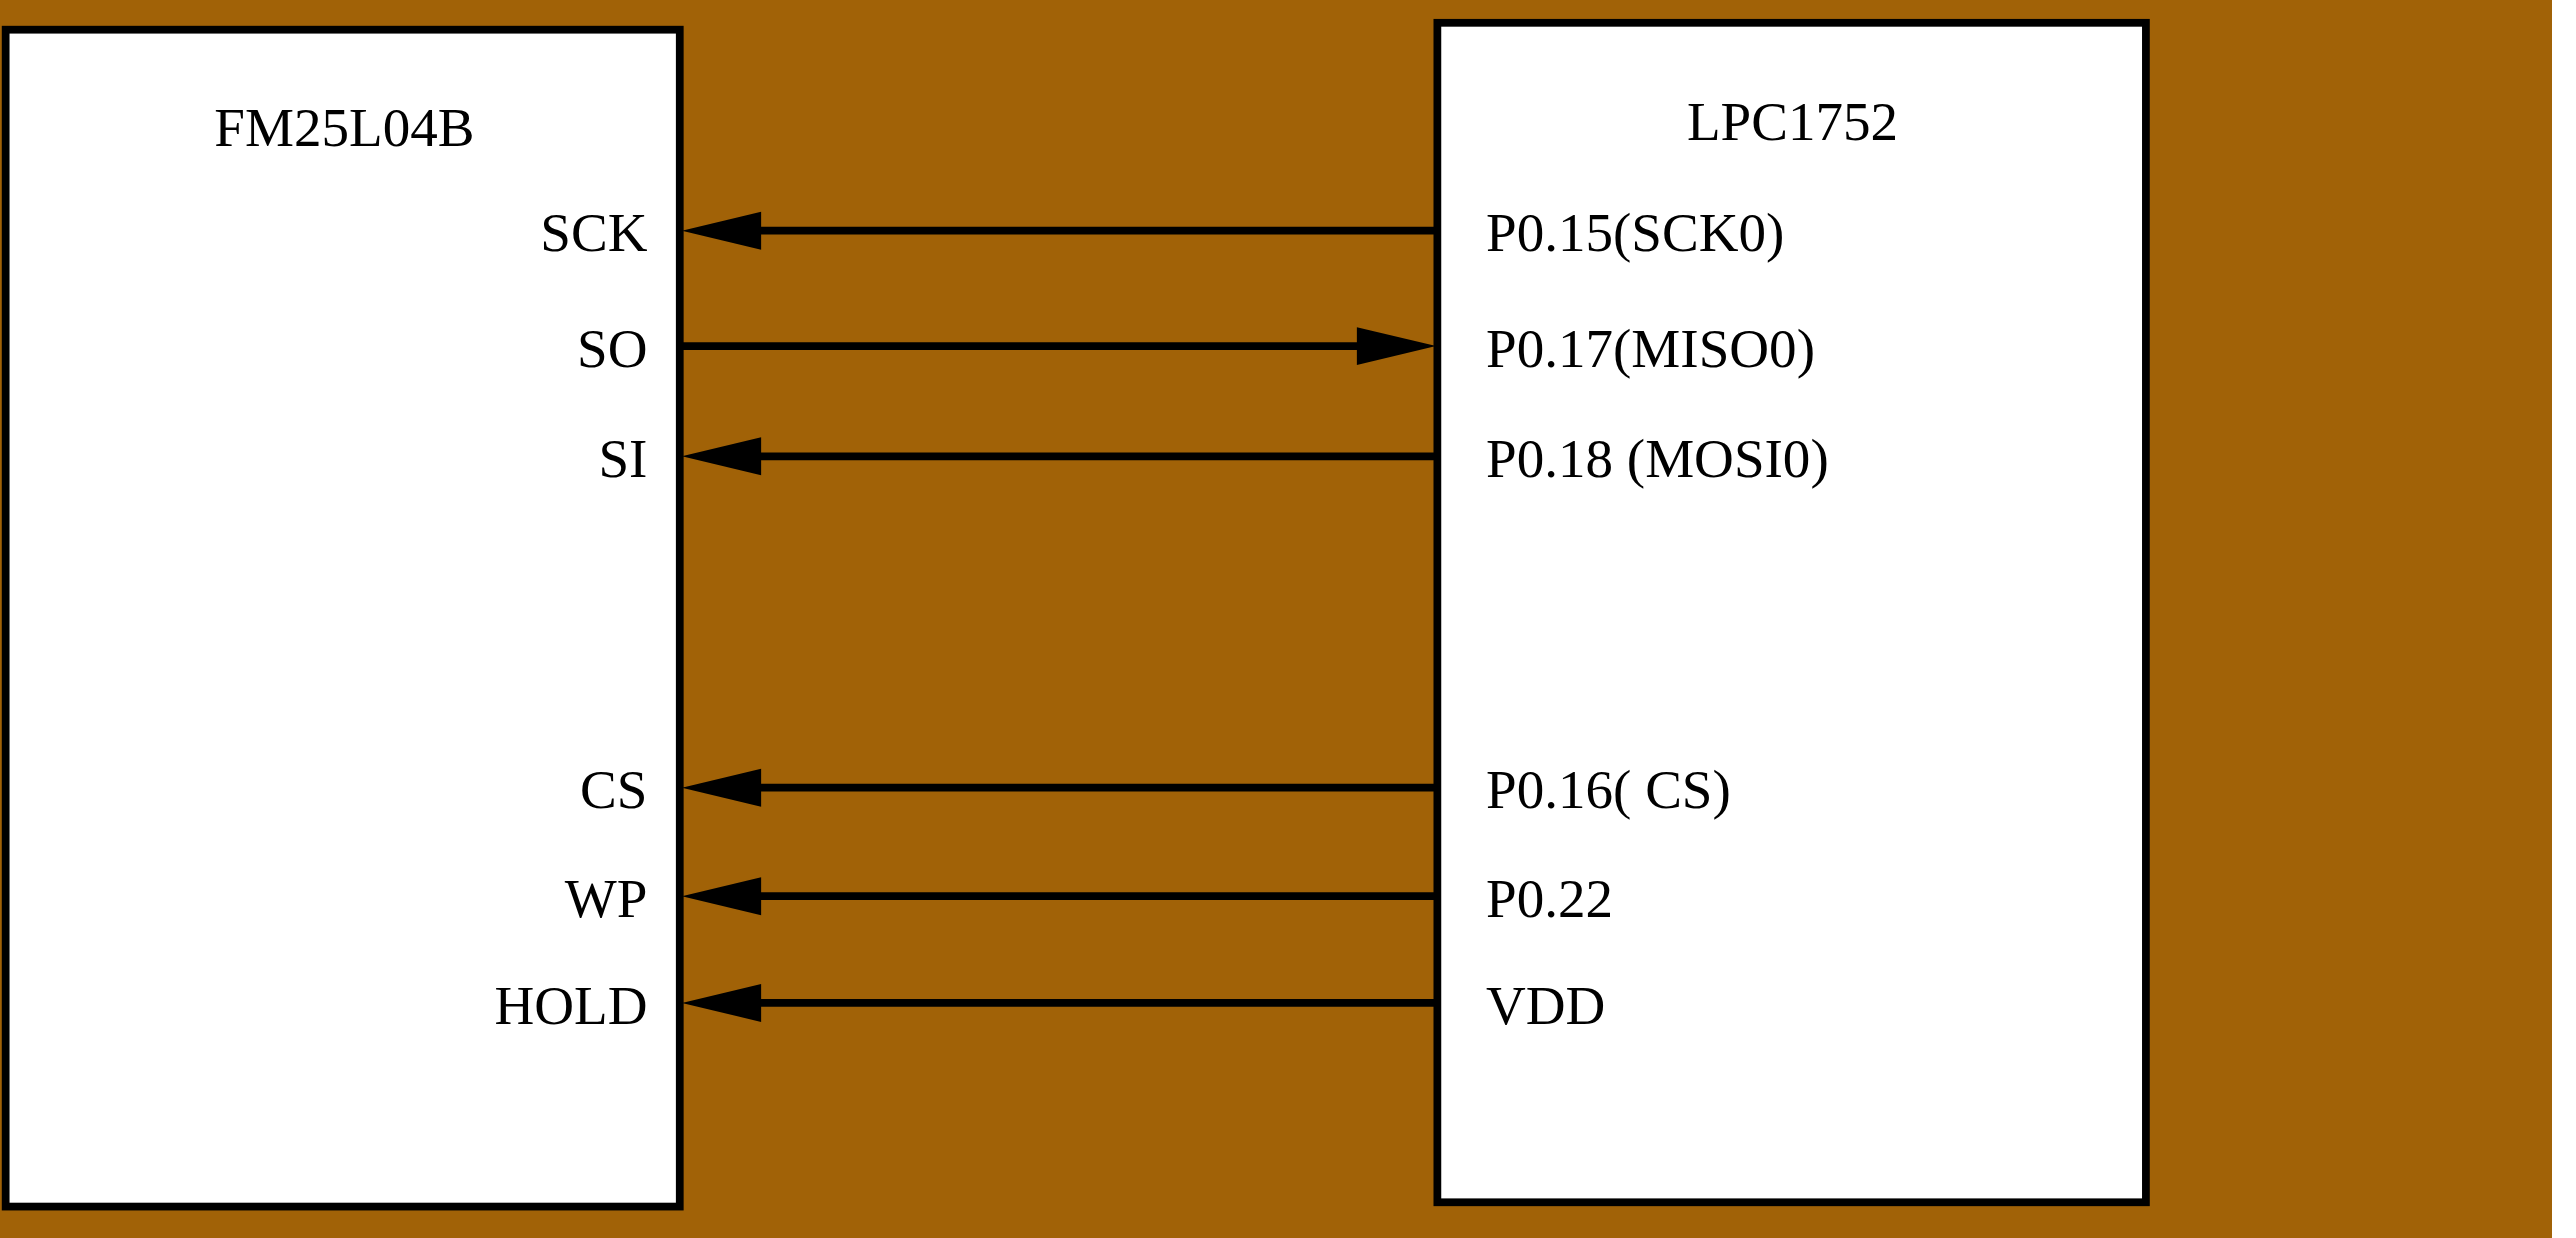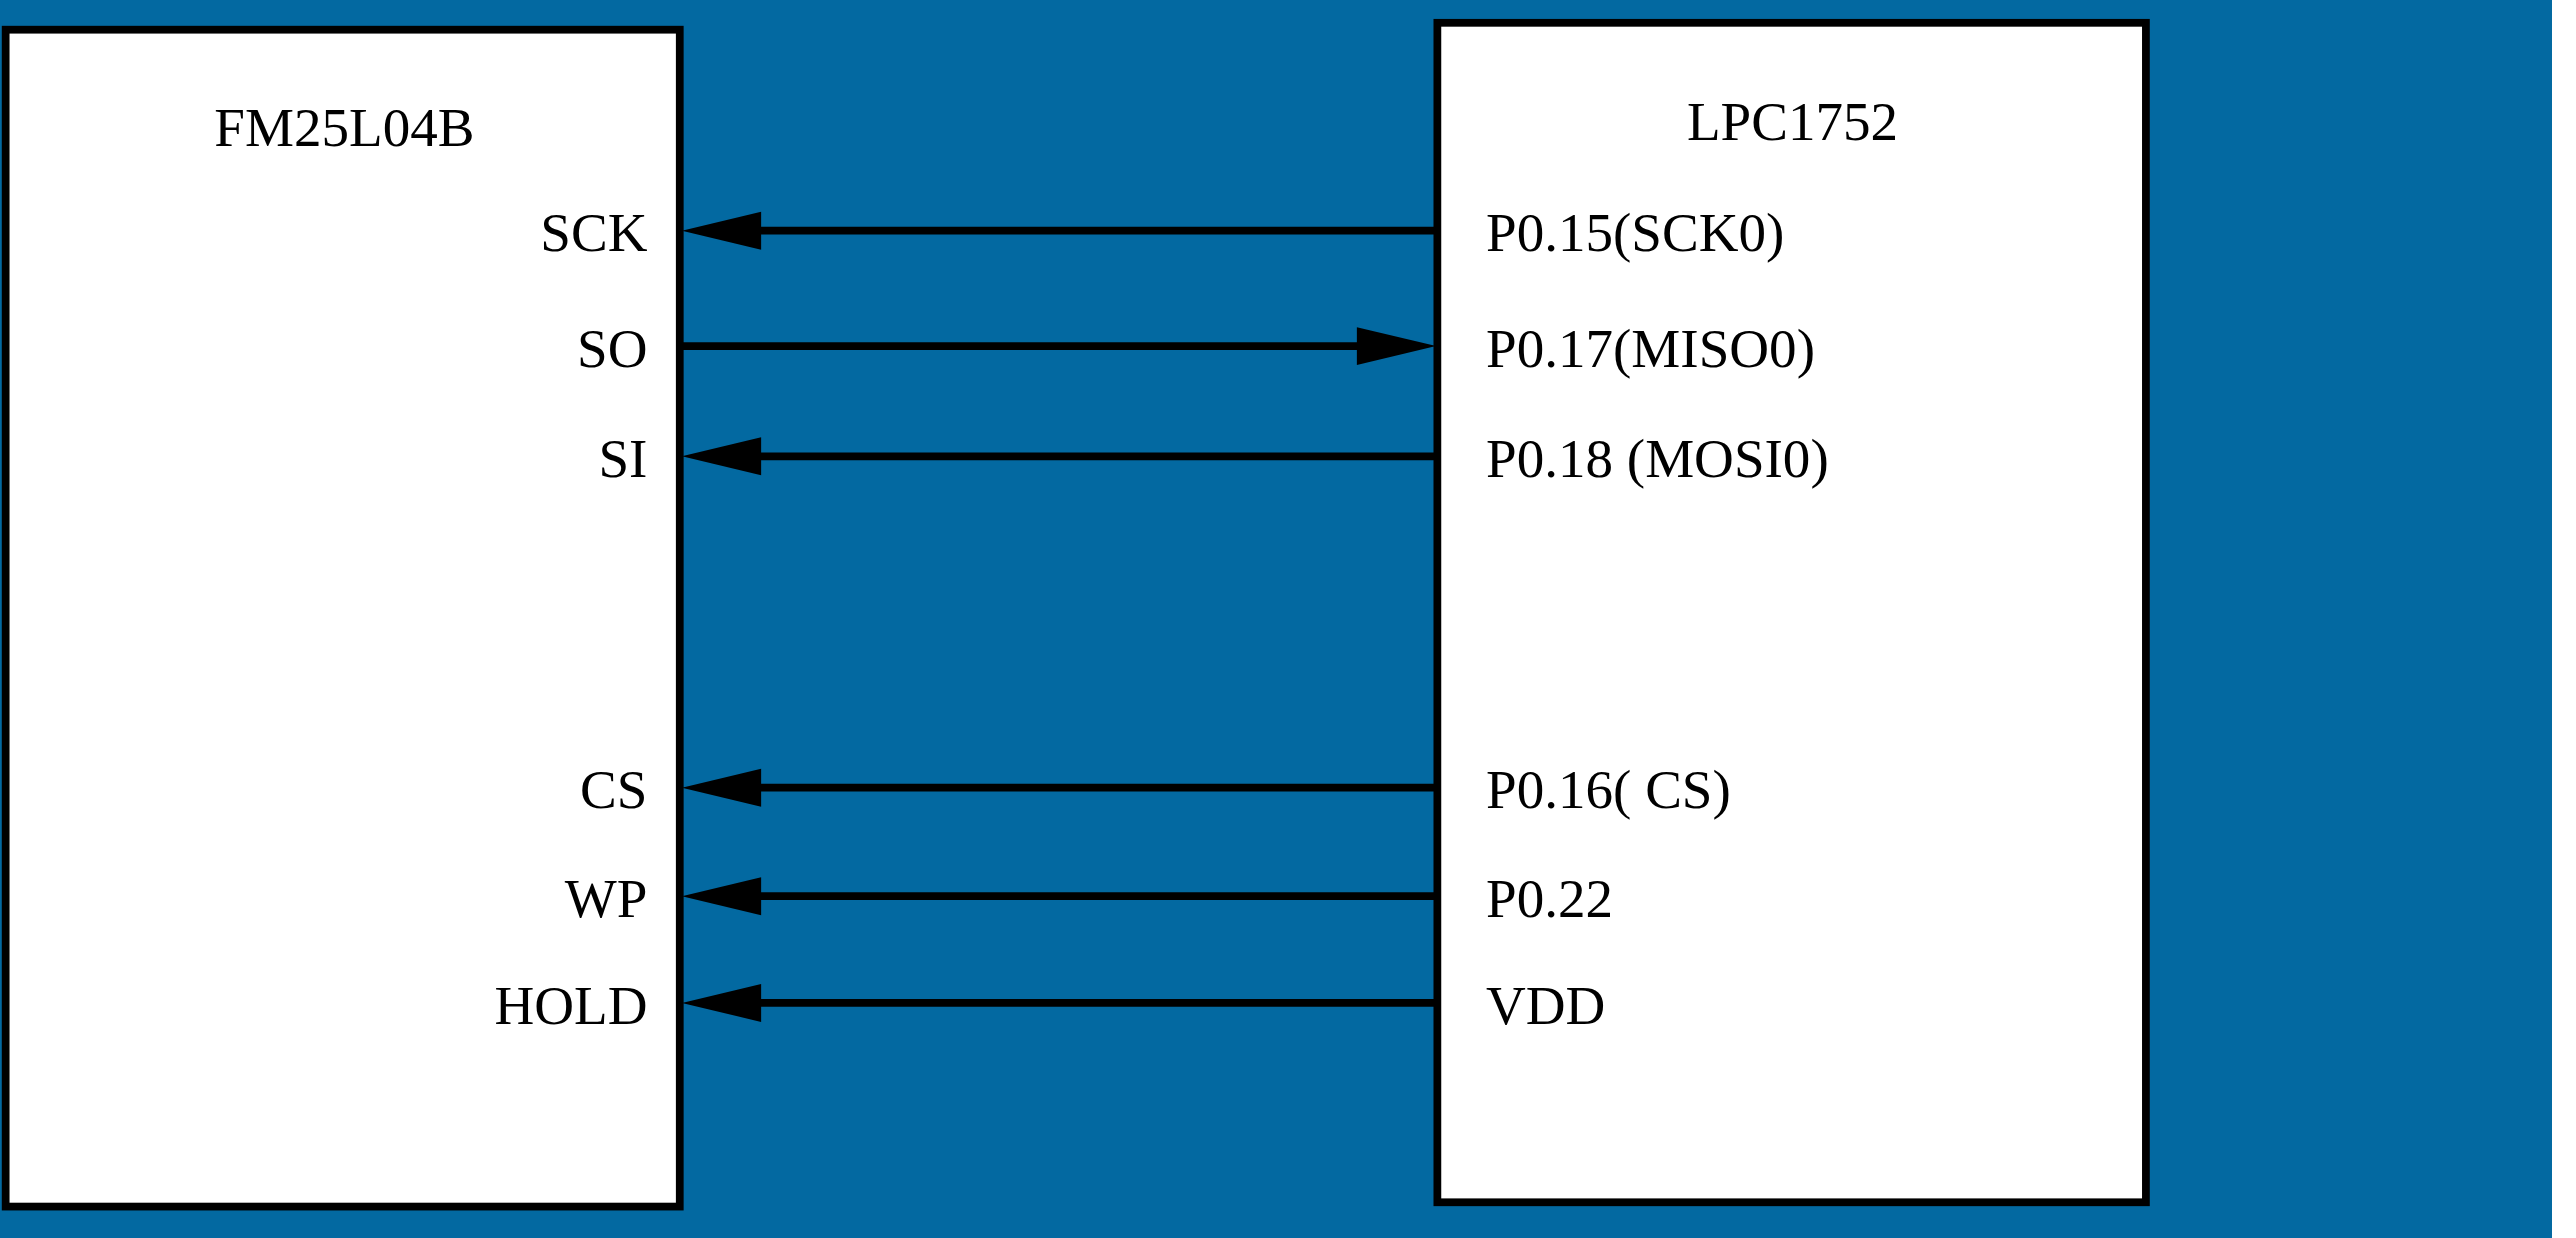--- a/index.html
+++ b/index.html
@@ -5,21 +5,21 @@
 <style>
   html, body {
     margin: 0;
     padding: 0;
     background: #ffffff;
   }
   #stage {
     position: relative;
     width: 2552px;
     height: 1238px;
-    background: #0369a1;
+    background: #a16207;
     font-family: "Liberation Serif", "DejaVu Serif", serif;
     overflow: hidden;
   }
   svg.diagram {
     position: absolute;
     left: 0;
     top: 0;
     width: 2576px;
     height: 1238px;
     display: block;

